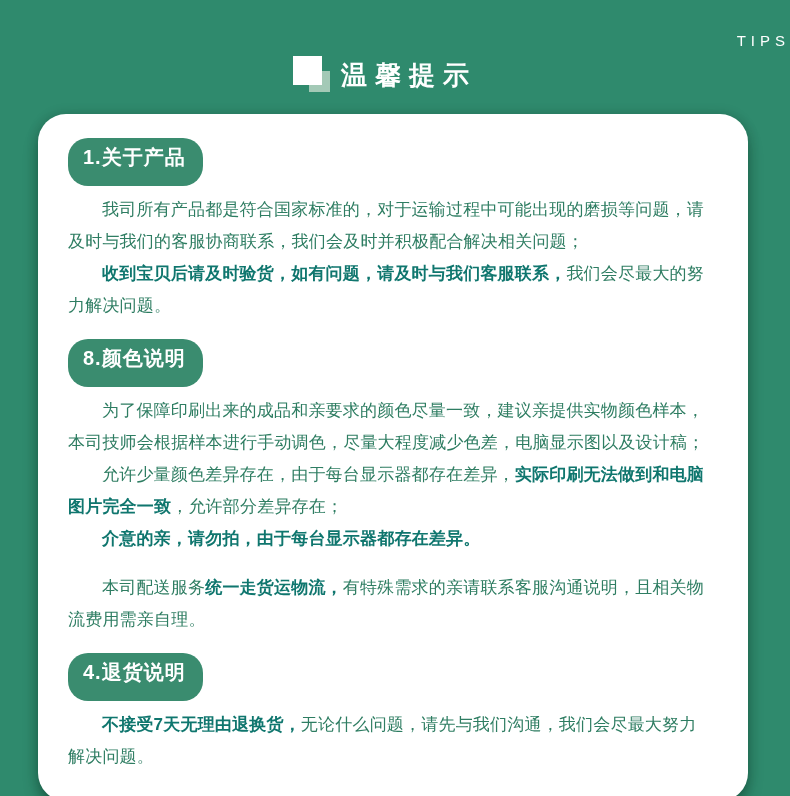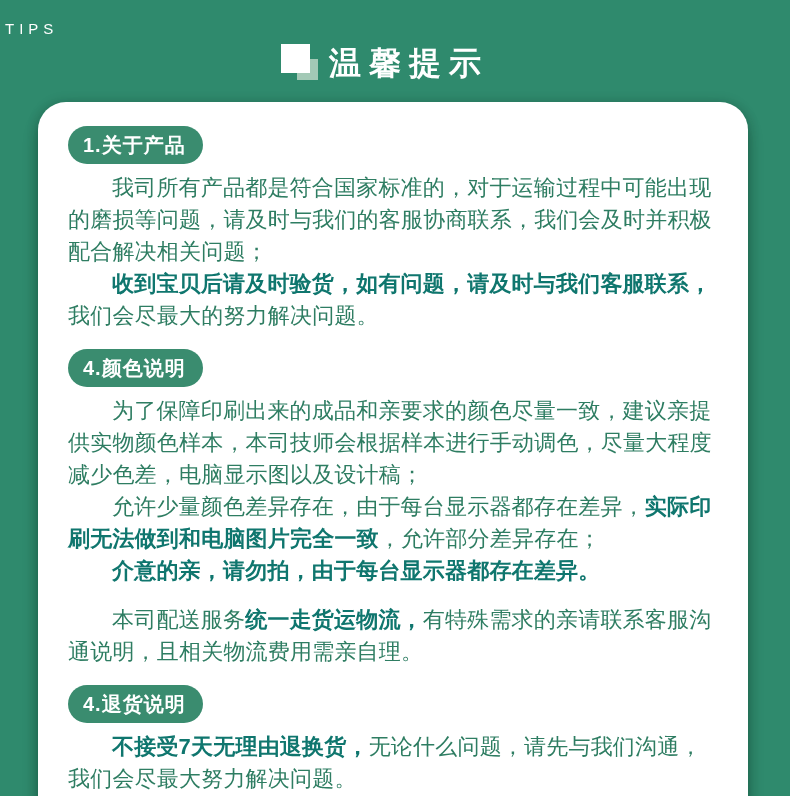--- a/index.html
+++ b/index.html
@@ -5,34 +5,34 @@
   html,body{margin:0;padding:0;}
   body{
     width:790px;height:796px;
     background:#2f8a6d;
     font-family:"Liberation Sans","DejaVu Sans",sans-serif;
     overflow:hidden;
   }
   .page{width:790px;height:796px;position:relative;}
 
   
-  .header{padding-top:20px;text-align:left;}
+  .header{padding-top:20px;text-align:right;margin-top:12px;}
   .tips{
     color:#ffffff;font-size:15px;letter-spacing:5px;
     font-weight:500;text-indent:5px;margin-bottom:3px;
   }
   .title-row{
     display:flex;align-items:center;justify-content:center;
     height:46px;margin-left:-20px;
   }
   .title-icon{position:relative;width:40px;height:38px;margin-right:8px;flex:0 0 auto;}
   .sq-mint{position:absolute;left:16px;top:15px;width:21px;height:21px;background:#a3c9b6;}
   .sq-white{position:absolute;left:0;top:0;width:29px;height:29px;background:#ffffff;}
   .title{
-    margin:0;color:#ffffff;font-size:32px;font-weight:bold;
+    margin:0;color:#ffffff;font-size:26px;font-weight:bold;
     letter-spacing:8px;line-height:46px;
   }
 
   
   .card{
     width:644px;
     margin:16px auto 0;
     margin-left:38px;
     background:#ffffff;
     border-radius:28px;
@@ -43,28 +43,28 @@
   }
   .section{margin-top:17px;}
   .section:first-child{margin-top:0;}
   .badge{
     display:inline-block;
     background:#3a8c6f;
     color:#ffffff;
     font-size:20px;
     font-weight:bold;
     line-height:22px;
-    padding:8px 17px 8px 15px;
+    padding:8px 17px 18px 15px;
     border-radius:20px;
     letter-spacing:1px;
     margin-bottom:8px;
   }
   .para{
     margin:0;
-    font-size:22px;
+    font-size:17px;
     line-height:32px;
     text-indent:2em;
     color:#2e7d62;
     letter-spacing:0.2px;
   }
   .green{color:#2e7d62;}
   .red{color:#0f766e;font-weight:bold;}
 </style>
 </head>
 <body>
@@ -84,21 +84,21 @@
 
   <div class="card">
 
     <div class="section">
       <div class="badge">1.关于产品</div>
       <p class="para"><span class="green">我司所有产品都是符合国家标准的，对于运输过程中可能出现的磨损等问题，请及时与我们的客服协商联系，我们会及时并积极配合解决相关问题；</span></p>
       <p class="para"><span class="red">收到宝贝后请及时验货，如有问题，请及时与我们客服联系，</span><span class="green">我们会尽最大的努力解决问题。</span></p>
     </div>
 
     <div class="section">
-      <div class="badge">4.颜色说明</div>
+      <div class="badge">8.颜色说明</div>
       <p class="para"><span class="green">为了保障印刷出来的成品和亲要求的颜色尽量一致，建议亲提供实物颜色样本，本司技师会根据样本进行手动调色，尽量大程度减少色差，电脑显示图以及设计稿；</span></p>
       <p class="para"><span class="green">允许少量颜色差异存在，由于每台显示器都存在差异，</span><span class="red">实际印刷无法做到和电脑图片完全一致</span><span class="green">，允许部分差异存在；</span></p>
       <p class="para"><span class="red">介意的亲，请勿拍，由于每台显示器都存在差异。</span></p>
     </div>
 
     <div class="section">
       <p class="para"><span class="green">本司配送服务</span><span class="red">统一走货运物流，</span><span class="green">有特殊需求的亲请联系客服沟通说明，且相关物流费用需亲自理。</span></p>
     </div>
 
     <div class="section">

